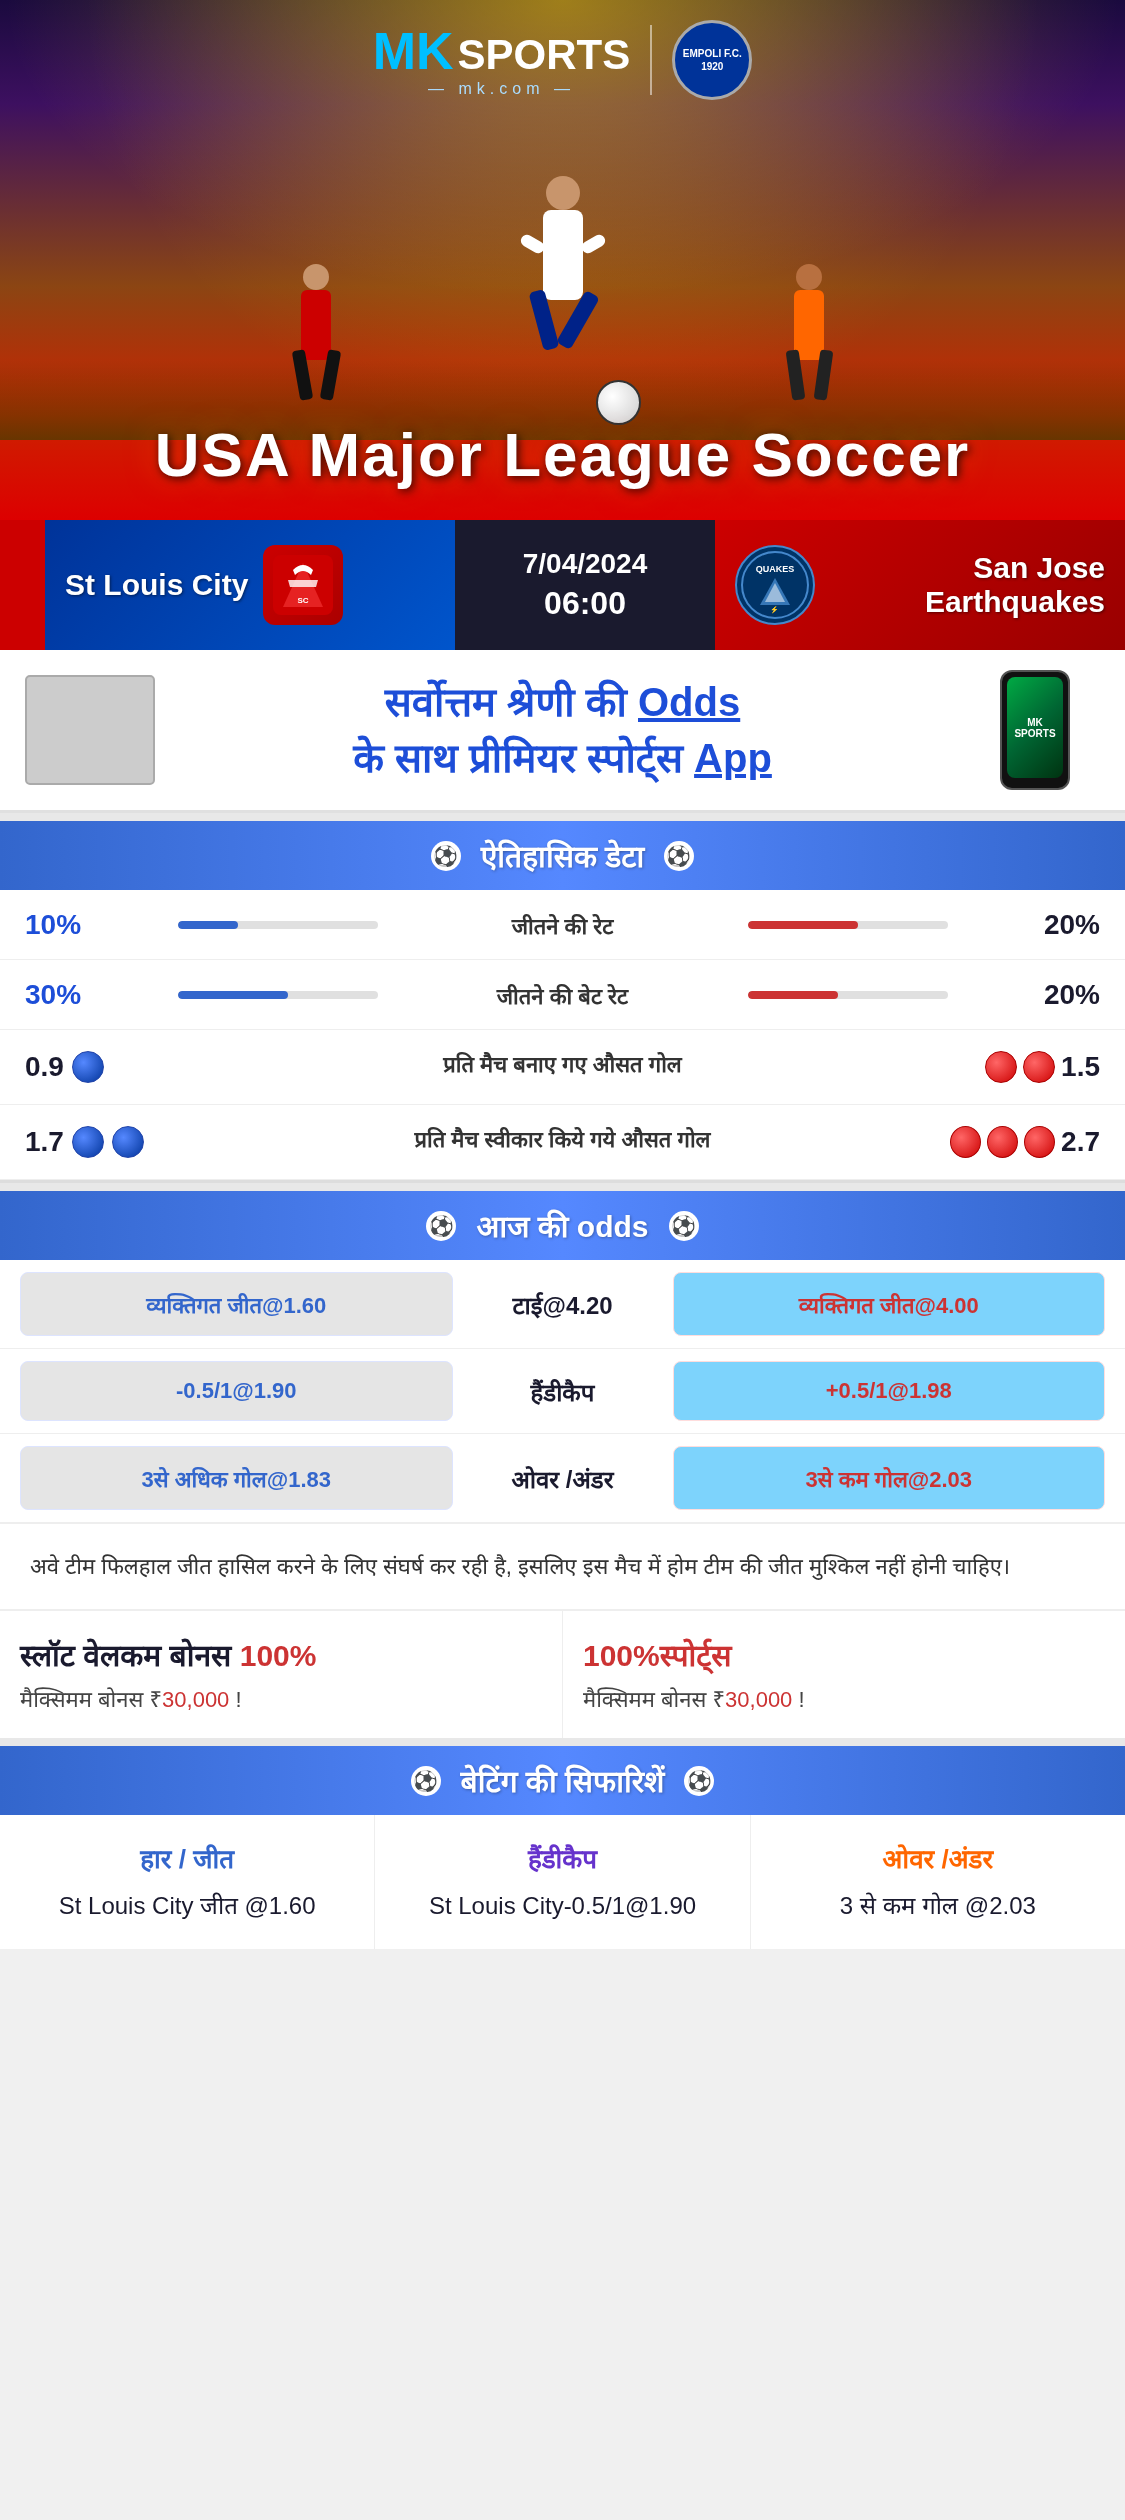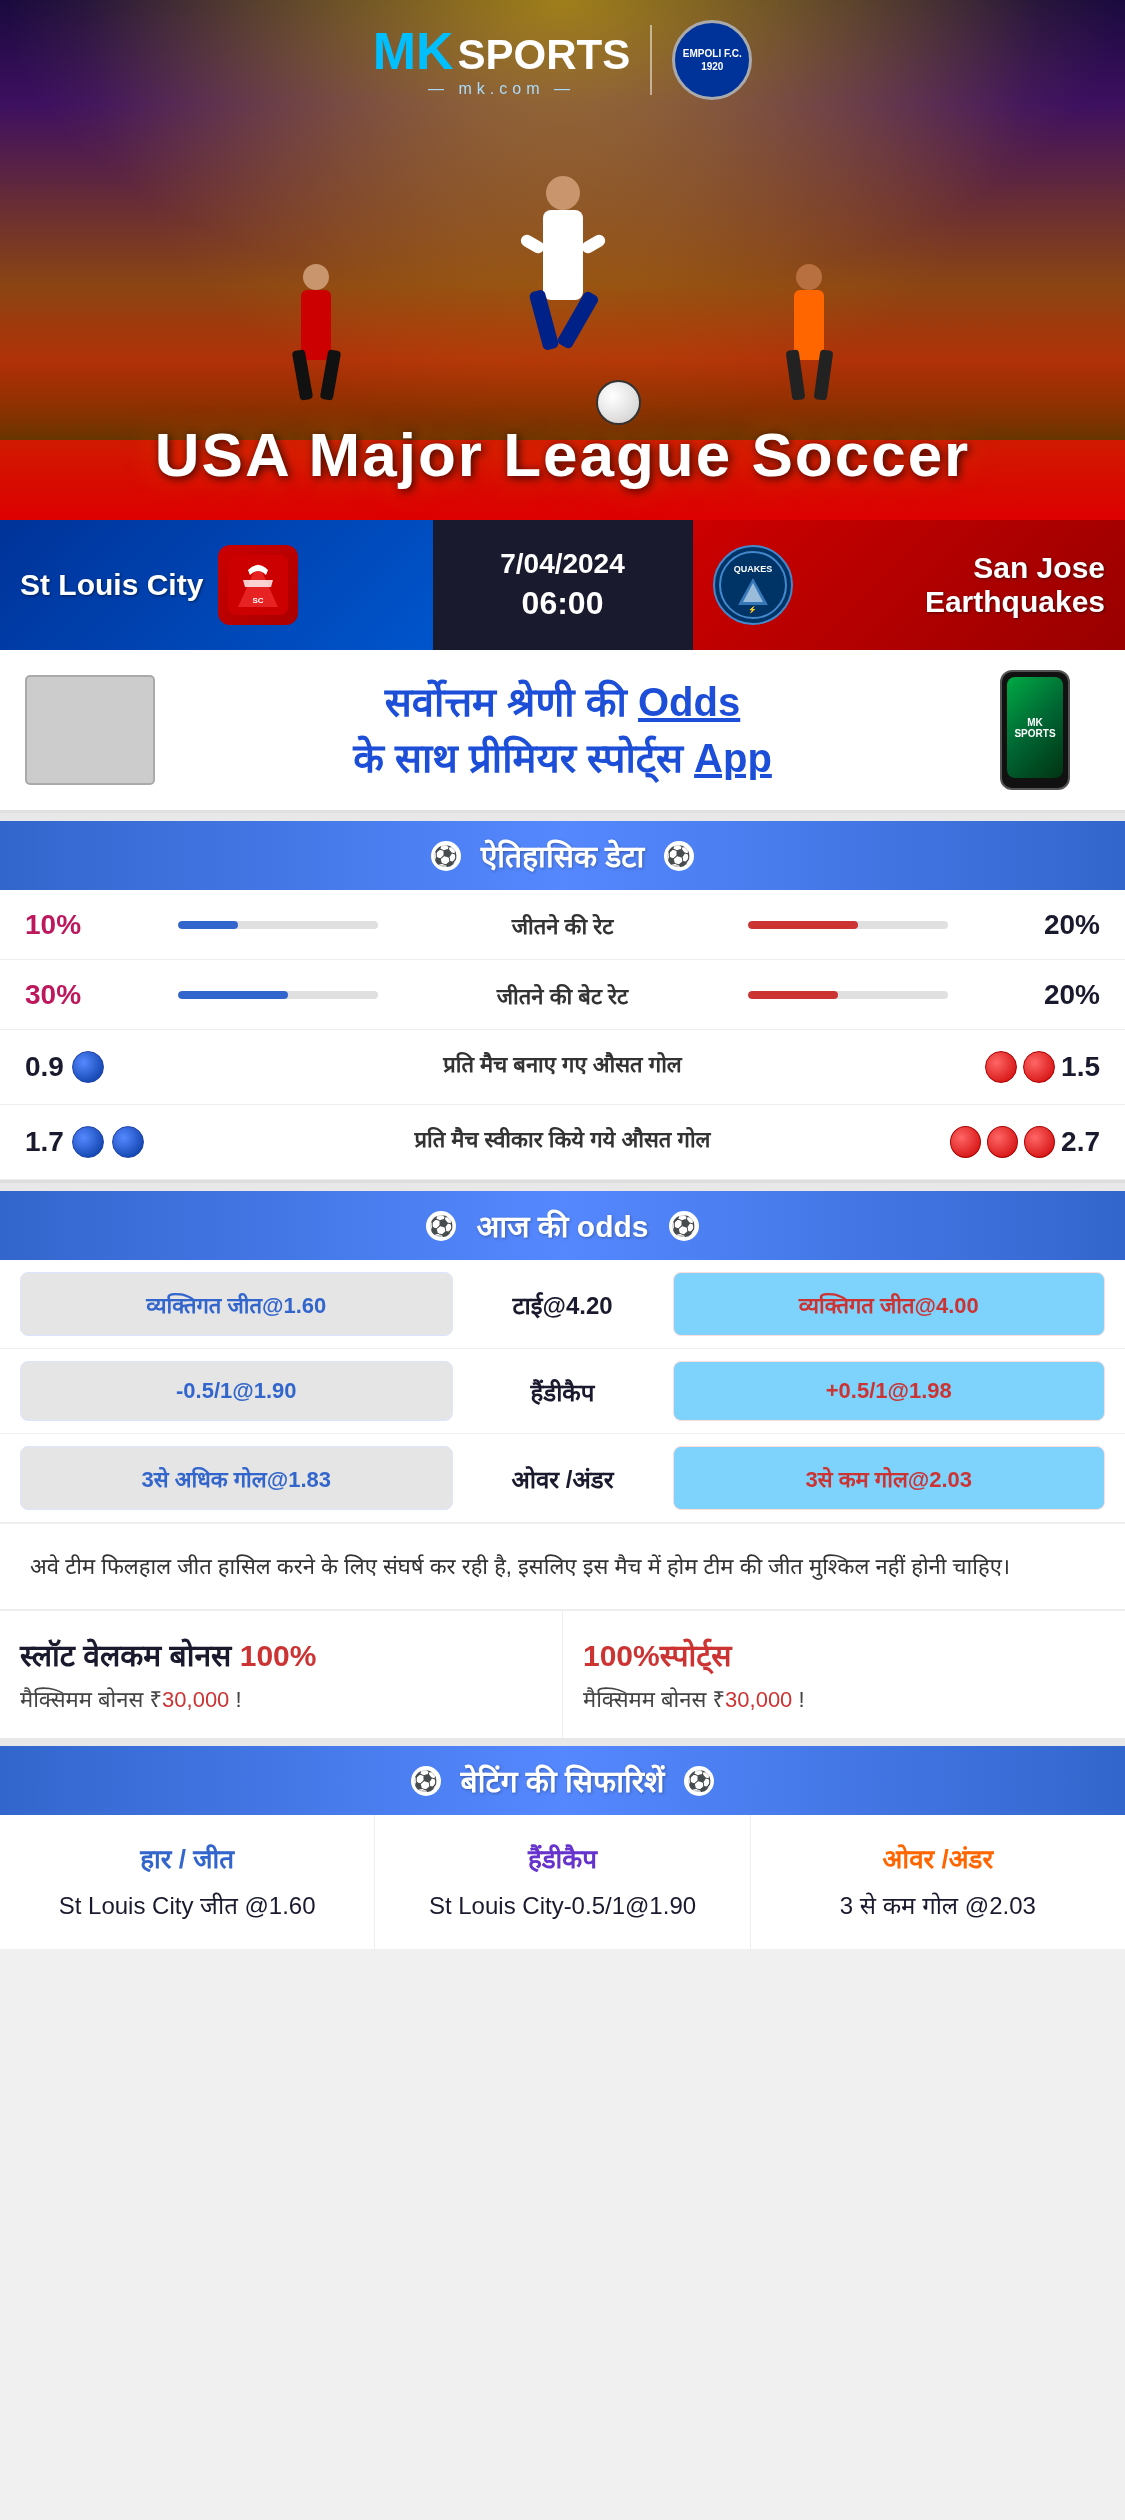--- a/index.html
+++ b/index.html
@@ -98,20 +98,21 @@
       background: #cc0000;
     }
     .team-left {
       flex: 1;
       background: linear-gradient(135deg, #003399 0%, #0055cc 100%);
       display: flex;
       align-items: center;
       justify-content: flex-start;
       padding: 0 20px;
       gap: 15px;
+      margin-left: 45px;
     }
     .team-left-name {
       font-size: 30px;
       font-weight: 900;
       color: white;
       text-shadow: 1px 1px 3px rgba(0,0,0,0.5);
     }
     .stlouis-logo {
       width: 80px;
       height: 80px;
@@ -244,21 +245,21 @@
       align-items: center;
       padding: 18px 25px;
       border-bottom: 1px solid #eeeeee;
       min-height: 70px;
     }
     .stat-row:last-child { border-bottom: none; }
     .stat-left-val {
       width: 80px;
       font-size: 28px;
       font-weight: 900;
-      color: #be185d;
+      color: #1d4ed8;
       text-align: left;
     }
     .stat-bar-left {
       flex: 1;
       display: flex;
       align-items: center;
       justify-content: flex-end;
       gap: 8px;
       padding-right: 15px;
     }

